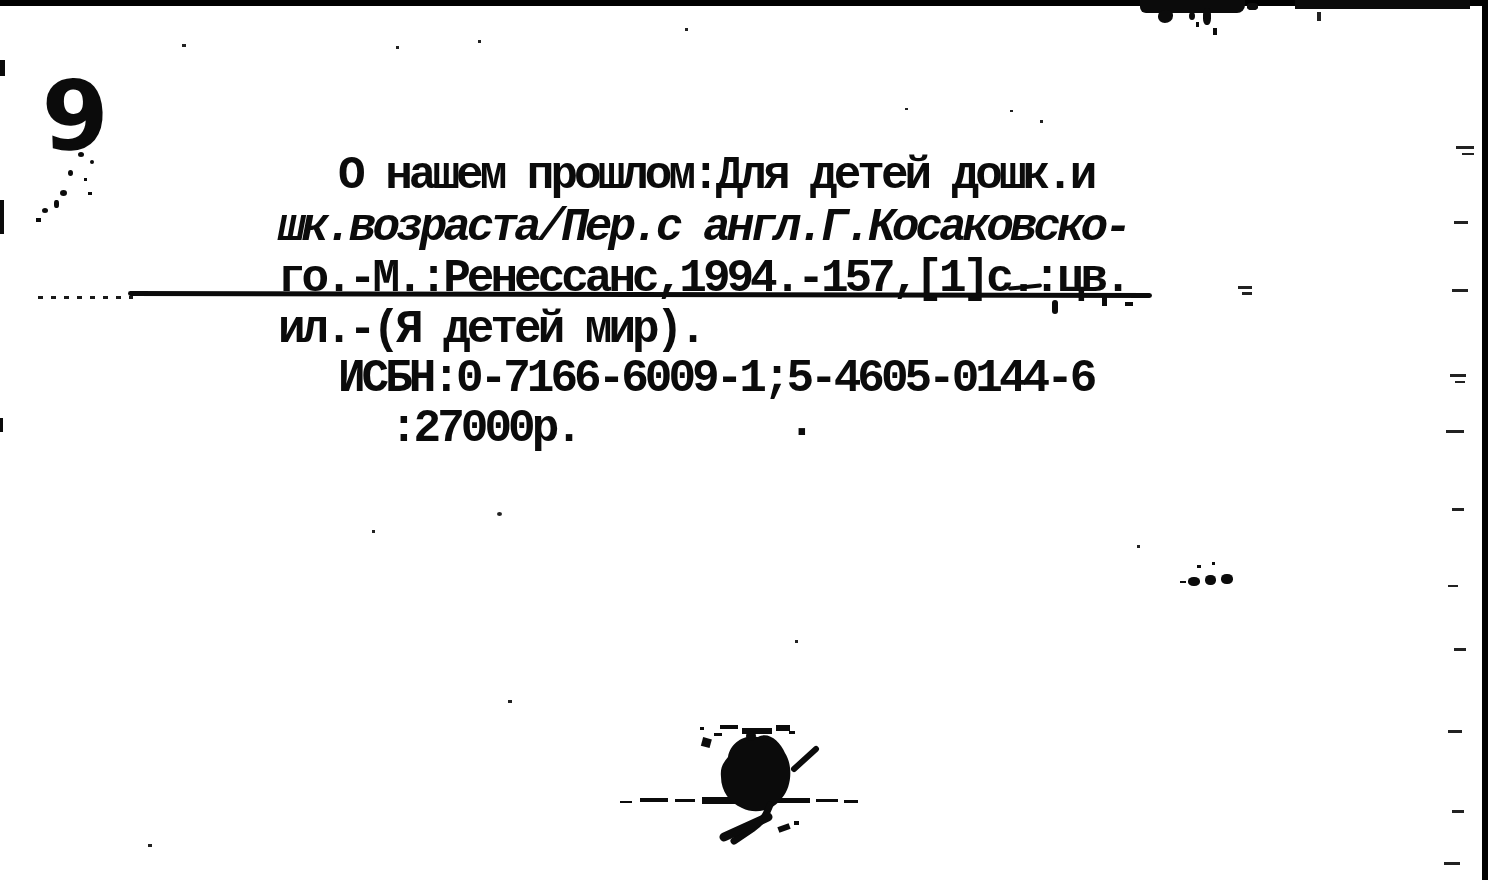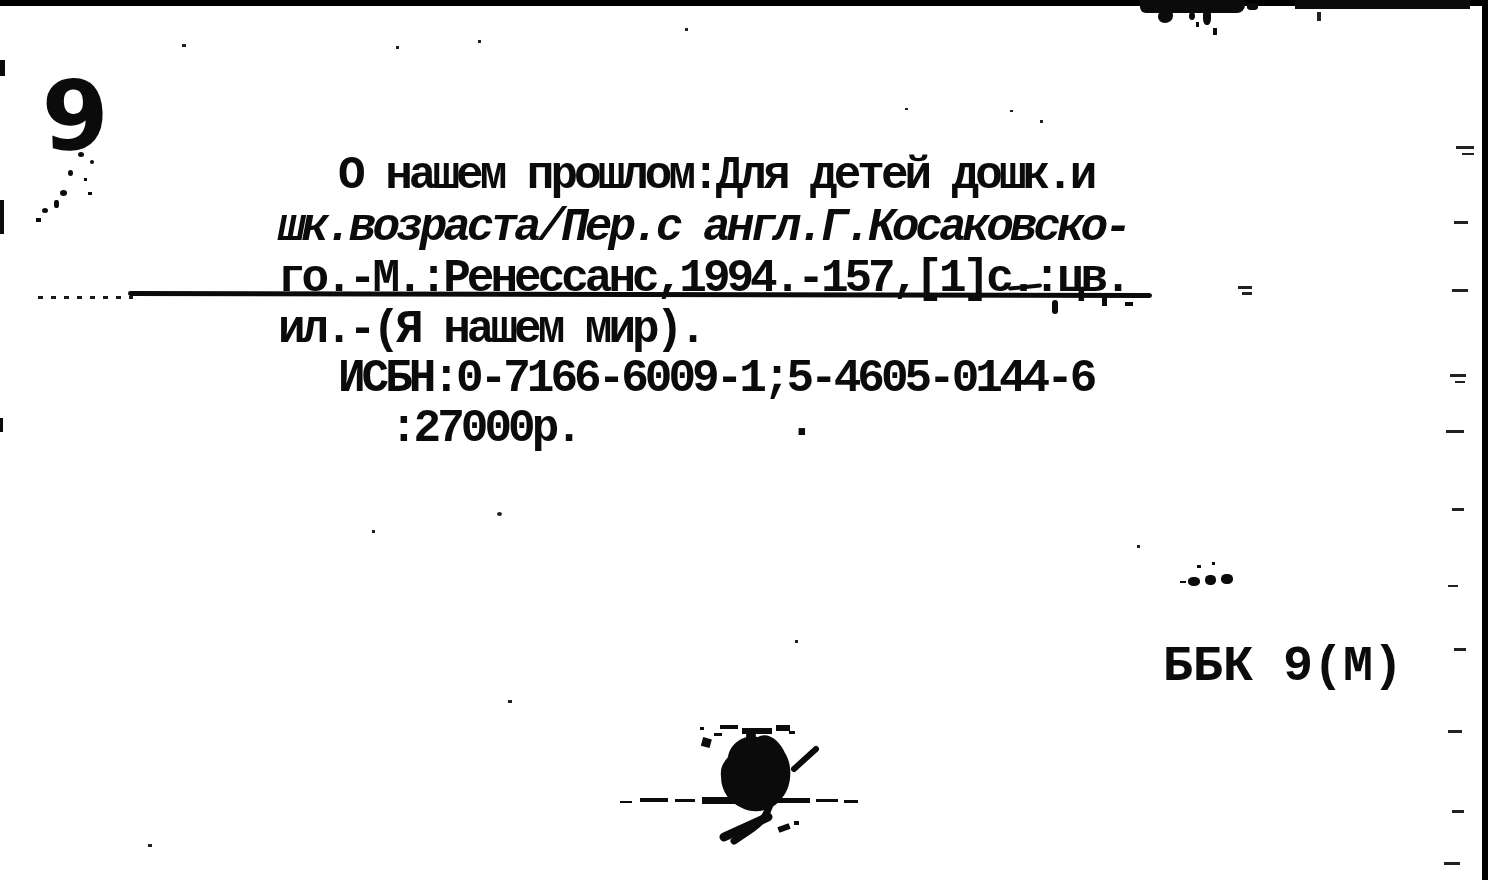--- a/index.html
+++ b/index.html
@@ -67,34 +67,33 @@
     <div class="noise" style="left:1295px; top:0; width:175px; height:9px;"></div>
     <div class="noise soft" style="left:1317px; top:12px; width:4px; height:9px;"></div>
   </div>
 
   <div class="shelf-num">9</div>
 
   <div>
     <div class="tw" style="left:338px; top:153px;">О нашем прошлом:Для детей дошк.и</div>
     <div class="tw" style="left:278px; top:205px;font-style:italic;">шк.возраста/Пер.с англ.Г.Косаковско-</div>
     <div class="tw" style="left:278px; top:256px;">го.-М.:Ренессанс,1994.-157,[1]с.:цв.</div>
-    <div class="tw" style="left:278px; top:307px;">ил.-(Я нашем мир).</div>
+    <div class="tw" style="left:278px; top:307px;">ил.-(Я детей мир).</div>
     <div class="tw" style="left:338px; top:356px;">ИСБН:0-7166-6009-1;5-4605-0144-6</div>
     <div class="tw" style="left:390px; top:406px;font-family:Liberation Mono, monospace;">:27000р.</div>
     <div class="tw" style="left:788px; top:400px;">.</div>
   </div>
 
   <div class="hand-underline"></div>
   <div class="hand-underline-lead"></div>
   <div class="noise" style="left:1008px; top:285px; width:34px; height:4px; transform:rotate(-6deg); border-radius:2px;"></div>
   <div class="noise" style="left:1052px; top:300px; width:6px; height:14px; border-radius:3px;"></div>
   <div class="noise" style="left:1102px; top:296px; width:5px; height:10px;"></div>
   <div class="noise" style="left:1125px; top:302px; width:8px; height:4px;"></div>
 
-  <div class="tw bbk">ББК 9(М)</div>
 
   <svg class="blot" width="280" height="150" viewBox="0 0 280 150">
     <g fill="#0b0b0b" stroke="none">
 
       <rect x="100" y="20" width="18" height="4"></rect>
       <rect x="122" y="23" width="30" height="6"></rect>
       <rect x="156" y="20" width="14" height="6"></rect>
       <rect x="94" y="28" width="8" height="3"></rect>
       <rect x="169" y="26" width="6" height="3"></rect>
       <rect x="80" y="22" width="4" height="3"></rect>

